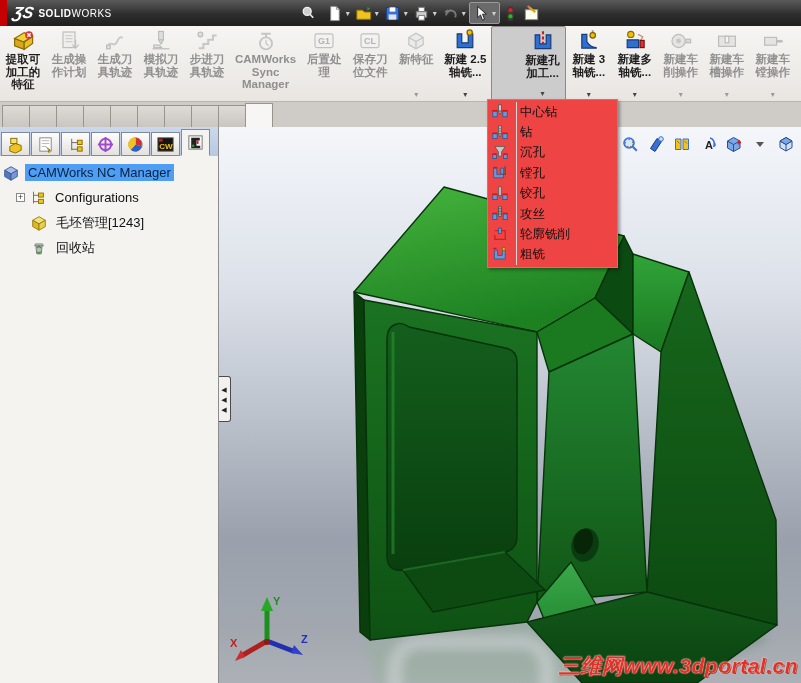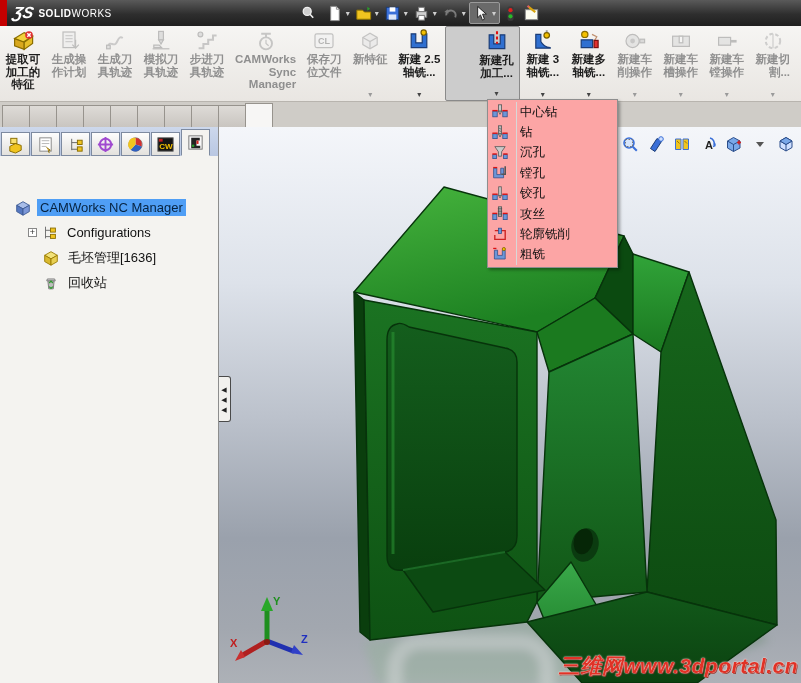--- a/index.html
+++ b/index.html
@@ -28,21 +28,21 @@
 
   
   .cmdbar{position:absolute;left:0;top:26px;width:801px;height:76px;
     background:linear-gradient(180deg,#f6f5f3,#e9e6e2);
     border-bottom:1px solid #b8b4ae;display:flex;align-items:stretch;overflow:hidden;}
   .cmdbtn{display:flex;flex-direction:column;align-items:center;flex:0 0 auto;
     padding:3px 5px 1px 5px;min-width:46px;max-width:80px;border-radius:2px;}
   .cmdbtn .icsvg{width:26px;height:24px;flex:0 0 auto;}
   .cmdlabel{font-size:11.5px;line-height:12.5px;text-align:center;color:#1d1d1d;
     white-space:pre-line;margin-top:0;font-weight:bold;}
-  .cmdbtn.disabled .cmdlabel{color:#8f8f8f;text-align:right;}
+  .cmdbtn.disabled .cmdlabel{color:#8f8f8f;}
   .cmdbtn.disabled .icsvg{filter:grayscale(1) opacity(.6);}
   .cmdbtn.pressed{background:#cccccc;border:1px solid #8a8a8a;padding-left:33px;}
   .cmdarrow{margin-top:auto;font-size:8px;color:#444;line-height:9px;padding-bottom:1px;}
   .cmdbtn.disabled .cmdarrow{color:#9a9a9a;}
 
   
   .tabrow{position:absolute;left:0;top:102px;width:801px;height:25px;
     background:#cfccc7;display:flex;align-items:flex-end;padding-left:2px;overflow:hidden;}
   .cmdtab{height:22px;line-height:21px;padding:0 13px;font-size:12px;color:#111;
     background:linear-gradient(180deg,#dedbd7,#c9c5c0);border:1px solid #97938d;
@@ -52,21 +52,21 @@
   
   .main{position:absolute;left:0;top:127px;width:801px;height:556px;display:flex;}
   .panel{width:219px;background:#f4f3f0;border-right:1px solid #8d8d8d;
     display:flex;flex-direction:column;}
   .panelstrip{height:29px;background:linear-gradient(180deg,#cdd8ec,#b9c7e2);
     display:flex;align-items:flex-end;padding:2px 0 0 1px;gap:1px;}
   .ptab{width:29px;height:24px;background:linear-gradient(180deg,#fdfdfd,#e3e1dd);
     border:1px solid #7d8aa0;display:flex;align-items:center;justify-content:center;}
   .ptab .icsvg{width:19px;height:19px;}
   .ptab.active{height:27px;background:#f4f3f0;border-bottom-color:#f4f3f0;}
-  .tree{padding:4px 0 0 14px;font-size:13px;color:#111;margin-top:35px;}
+  .tree{padding:4px 0 0 2px;font-size:13px;color:#111;}
   .treerow{display:flex;align-items:center;height:25px;}
   .treerow .icsvg{width:18px;height:18px;margin-right:5px;flex:0 0 auto;}
   .treelabel{white-space:nowrap;padding:1px 3px;}
   .treerow.selected .treelabel{background:#4f9ef5;color:#06223f;}
   .treerow.lvl1{padding-left:14px;}
   .expbox{width:9px;height:9px;border:1px solid #888;background:#fff;font-size:9px;
     line-height:7px;text-align:center;color:#333;margin-right:4px;flex:0 0 auto;}
   .expspacer{width:14px;flex:0 0 auto;}
 
   
@@ -81,21 +81,21 @@
     text-shadow:0 0 1px #fff,0 0 2px #ffd9d4,1px 1px 0 #8a1a12;text-align:right;}
   .triad{position:absolute;left:10px;bottom:20px;}
   .collapser{position:absolute;left:-1px;top:249px;width:13px;height:46px;
     background:#f2f1ee;border:1px solid #4a4a4a;border-left:none;
     border-radius:0 3px 3px 0;display:flex;flex-direction:column;
     align-items:center;justify-content:center;gap:3px;}
   .collapser span{font-size:7px;line-height:7px;color:#222;}
 
   
   .dropmenu{position:absolute;left:487px;top:99px;width:131px;z-index:50;
-    background:#fca5a5;border:1px solid #8e8e8e;box-shadow:2px 2px 3px rgba(0,0,0,.35);
+    background:#ef4444;border:1px solid #8e8e8e;box-shadow:2px 2px 3px rgba(0,0,0,.35);
     padding:2px 0;}
   .dropmenu::before{content:"";position:absolute;left:28px;top:2px;bottom:2px;width:1px;
     background:#d8d8d8;}
   .mitem{display:flex;align-items:center;height:20.4px;padding-left:4px;}
   .mitem .icsvg{width:16px;height:16px;margin-right:12px;flex:0 0 auto;}
   .mlabel{font-size:12.5px;color:#111;white-space:nowrap;}
   .icsvg{display:block;}
 </style>
 </head>
 <body>
@@ -528,20 +528,30 @@
       </div>
       <div class="cmdbtn disabled">
         <span>
           <svg viewBox="0 0 20 20" class="icsvg" width="20" height="20">
             <use href="#sym-sync"></use>
           </svg>
         </span>
         <span class="cmdlabel">CAMWorks
 Sync
 Manager</span>
+
+      </div>
+      <div class="cmdbtn disabled">
+        <span>
+          <svg viewBox="0 0 20 20" class="icsvg" width="20" height="20">
+            <use href="#sym-g1"></use>
+          </svg>
+        </span>
+        <span class="cmdlabel">后置处
+理</span>
 
       </div>
       <div class="cmdbtn disabled">
         <span>
           <svg viewBox="0 0 20 20" class="icsvg" width="20" height="20">
             <use href="#sym-cl"></use>
           </svg>
         </span>
         <span class="cmdlabel">保存刀
 位文件</span>
@@ -728,21 +738,21 @@
             <span class="treelabel">Configurations</span>
           </div>
           <div class="treerow lvl1">
 
             <span class="expspacer"></span>
             <span>
               <svg viewBox="0 0 20 20" class="icsvg" width="20" height="20">
                 <use href="#sym-tr-stock"></use>
               </svg>
             </span>
-            <span class="treelabel">毛坯管理[1636]</span>
+            <span class="treelabel">毛坯管理[1243]</span>
           </div>
           <div class="treerow lvl1">
 
             <span class="expspacer"></span>
             <span>
               <svg viewBox="0 0 20 20" class="icsvg" width="20" height="20">
                 <use href="#sym-tr-recycle"></use>
               </svg>
             </span>
             <span class="treelabel">回收站</span>

